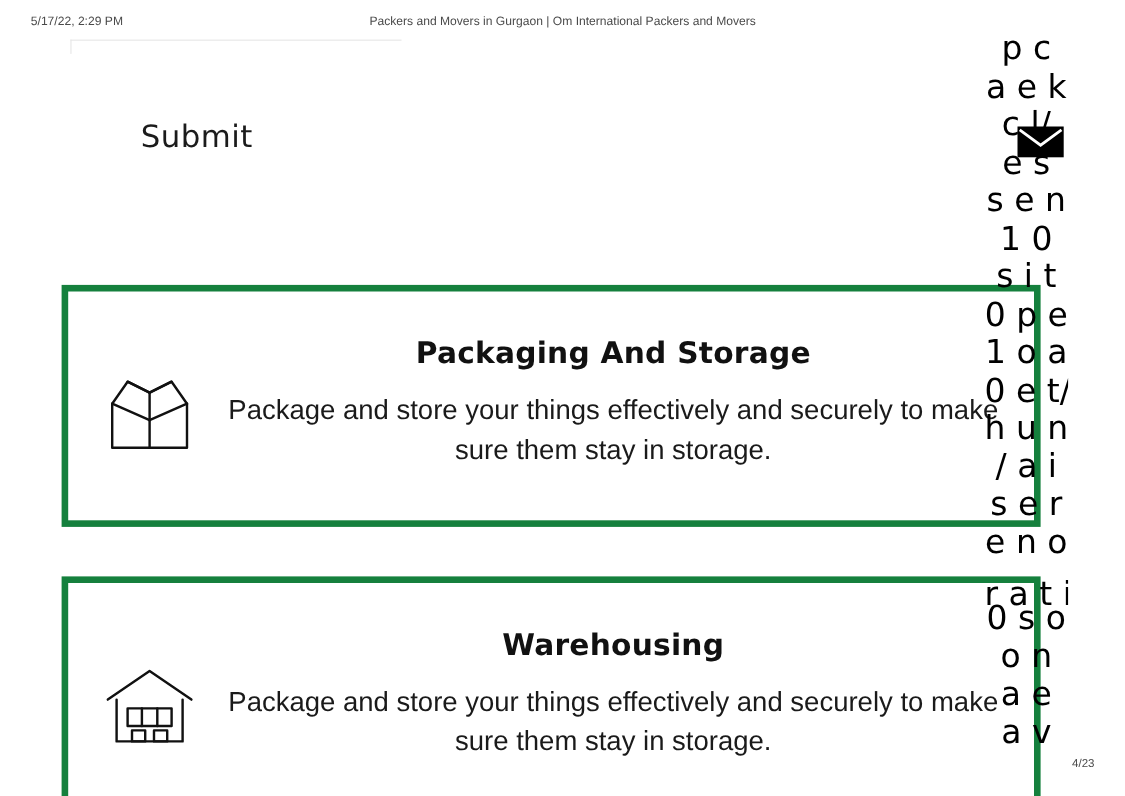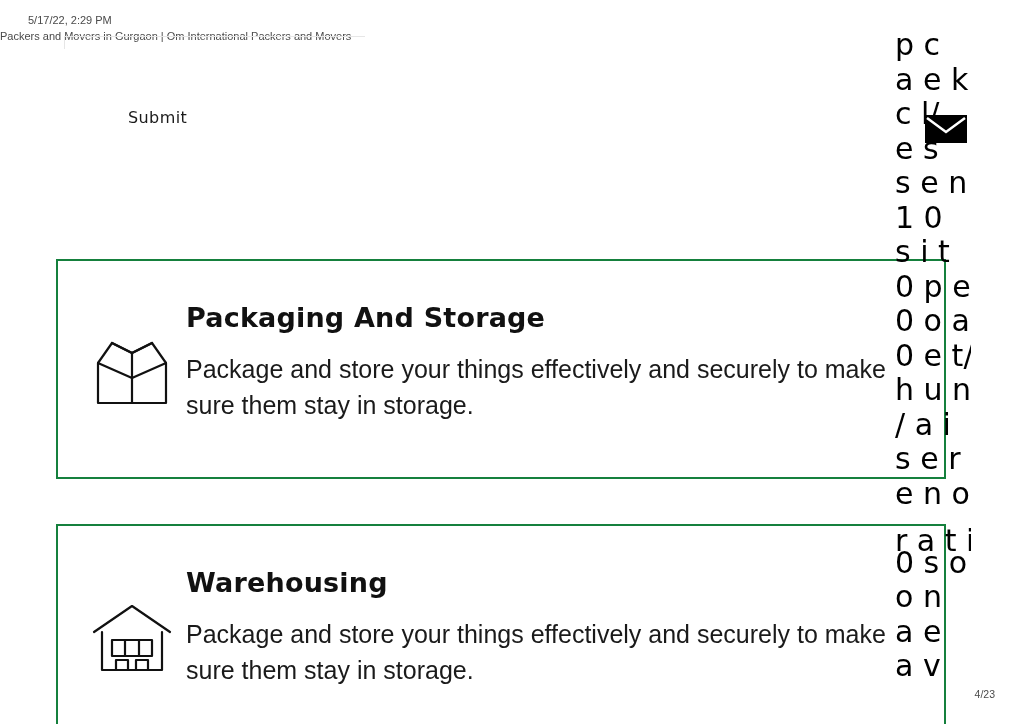--- a/index.html
+++ b/index.html
@@ -28,22 +28,23 @@
   }
   .print-header .hdr-date {
     position: absolute;
     left: 28px;
     top: 0;
     white-space: nowrap;
   }
   .print-header .hdr-title {
     position: absolute;
     left: 0;
-    top: 16px;
-    width: 1023px;
+    top: 0;
+    width: 1023px;
+    text-align: center;
     white-space: nowrap;
   }
   .print-footer {
     position: absolute;
     bottom: 20px;
     left: 0;
     width: 1023px;
     height: 16px;
     font-size: 10.5px;
     color: #4a4a4a;
@@ -79,34 +80,35 @@
     width: 300px;
     height: 12px;
     border-left: 1px solid #e6e6e6;
     border-top: 1px solid #e6e6e6;
   }
 
   .submit-text {
     position: absolute;
     left: 128px;
     top: 72px;
-    font-size: 16px;
+    font-size: 28px;
     letter-spacing: 0.4px;
     color: #1b1b1b;
     font-family: "DejaVu Sans", sans-serif;
   }
 
   
   .card {
     position: absolute;
     left: 56px;
     width: 890px;
-    border: 2px solid #15803d;
+    border: 6px solid #15803d;
     background: #ffffff;
     box-sizing: border-box;
+    text-align: center;
   }
   .card-1 { top: 223px; height: 220px; }
   .card-2 { top: 488px; height: 220px; }
 
   .card-icon {
     position: absolute;
     left: 28px;
     top: 72px;
     width: 92px;
     height: 80px;
@@ -140,21 +142,21 @@
     right: 52px;
     top: 0;
     width: 76px;
     height: 656px;
     overflow: hidden;
   }
   .overlap-col span {
     position: absolute;
     left: 0;
     width: 76px;
-    text-align: left;
+    text-align: center;
     font-family: "DejaVu Sans", sans-serif;
     font-size: 30px;
     line-height: 30px;
     color: #000000;
     white-space: nowrap;
   }
   .env-icon {
     position: absolute;
     right: 55px;
     top: 78px;
@@ -218,21 +220,21 @@
 
   <div class="overlap-col">
       <span style="top: -6px;">p c</span>
       <span style="top: 29px;">a e k</span>
       <span style="top: 63px;">c l/</span>
       <span style="top: 98px;">e s</span>
       <span style="top: 132px;">s e n</span>
       <span style="top: 167px;">1 0</span>
       <span style="top: 201px;">s i t</span>
       <span style="top: 236px;">0 p e</span>
-      <span style="top: 270px;">0 o a</span>
+      <span style="top: 270px;">1 o a</span>
       <span style="top: 305px;">0 e t/</span>
       <span style="top: 339px;">h u n</span>
       <span style="top: 374px;">/ a i</span>
       <span style="top: 408px;">s e r</span>
       <span style="top: 443px;">e n o</span>
       <span style="top: 490px;">r a t i</span>
       <span style="top: 512px;">0 s o</span>
       <span style="top: 546px;">o n</span>
       <span style="top: 581px;">a e</span>
       <span style="top: 615px;">a v</span>

